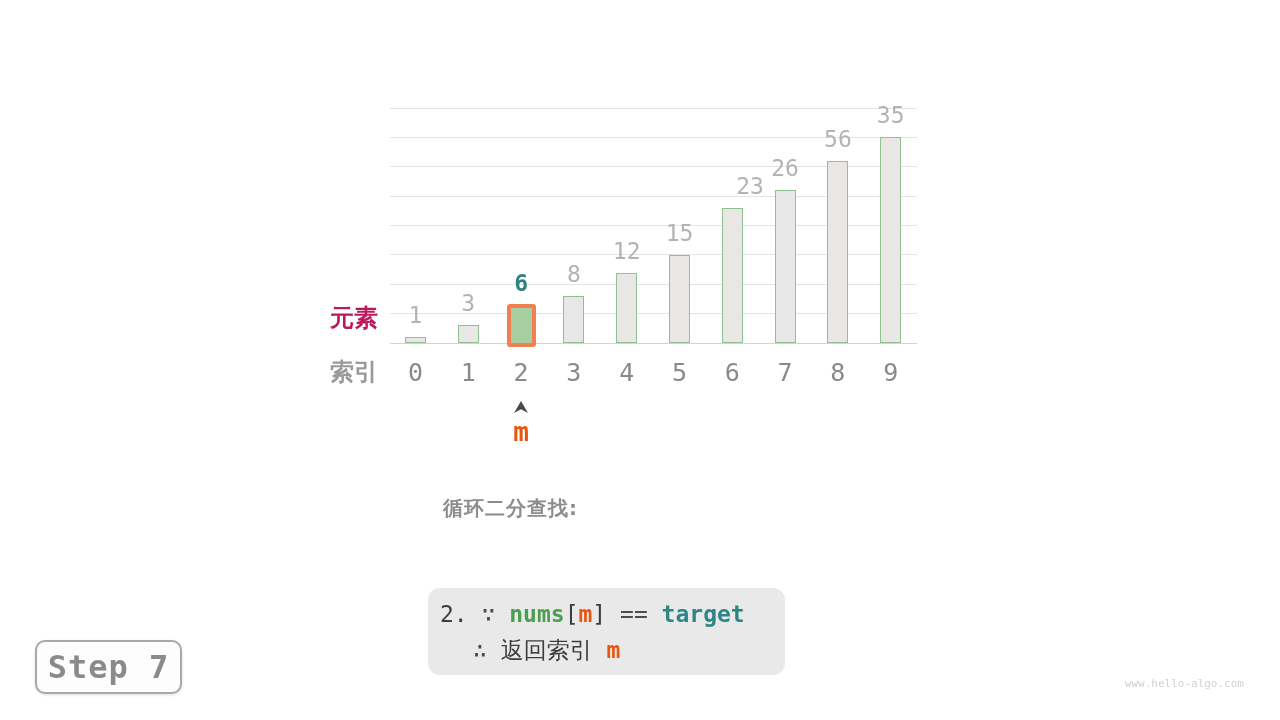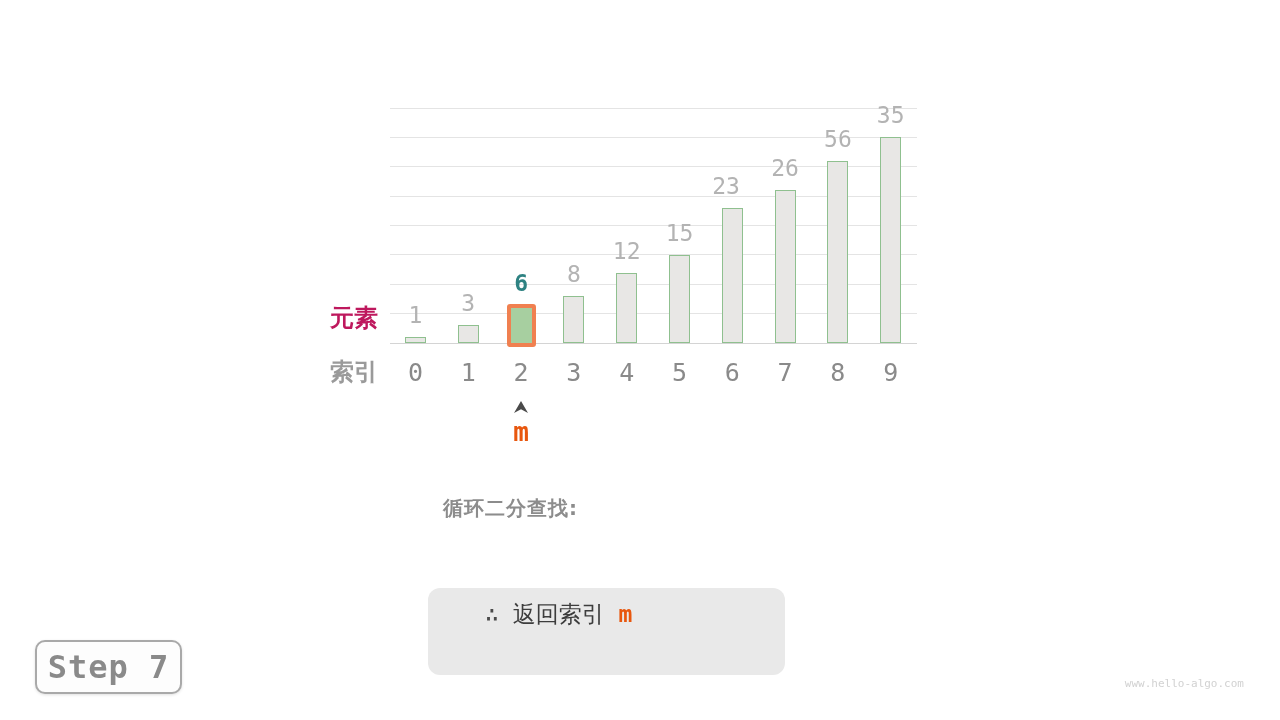--- a/index.html
+++ b/index.html
@@ -26,21 +26,21 @@
              color:#e8570e;font-family:"DejaVu Sans Mono","Liberation Mono",monospace;}
 
   
   .anno-title{position:absolute;left:443px;top:495px;font-size:20px;font-weight:bold;color:#8c8c8c;
               letter-spacing:1px;}
   .line{white-space:pre;font-size:23px;line-height:36px;
         font-family:"DejaVu Sans Mono","DejaVu Sans",monospace;}
   .line1{position:absolute;left:443px;top:544px;}
   .note-box{position:absolute;left:428px;top:588px;width:357px;height:87px;background:#e9e9e9;
             border-radius:12px;box-sizing:border-box;padding:8px 0 0 12px;}
-  .line-indent{margin-left:45px;}
+  .line-indent{margin-left:33px;}
   .sg-text{color:#3d3d3d;}
   .sg-op{color:#4d4d4d;}
   .sg-rel{color:#4a4a4a;}
   .sg-m{color:#e8570e;font-weight:bold;}
   .sg-i{color:#2196e3;font-weight:bold;}
   .sg-j{color:#3f58e0;font-weight:bold;}
   .sg-nums{color:#4c9e50;font-weight:bold;}
   .sg-target{color:#2e8585;font-weight:bold;}
 
   
@@ -73,21 +73,21 @@
       <div class="bar-label" style="left: 48.3px; bottom: 26.625px;">3</div>
       <div class="bar-hl" style="left: 116.6px; width: 21px; height: 35.25px; bottom: -4px;"></div>
       <div class="bar-label bar-label-hl" style="left: 101.1px; bottom: 47.25px;">6</div>
       <div class="bar" style="left: 173.4px; width: 21px; height: 47px; bottom: 0px;"></div>
       <div class="bar-label" style="left: 153.9px; bottom: 56px;">8</div>
       <div class="bar" style="left: 226.2px; width: 21px; height: 70.5px; bottom: 0px;"></div>
       <div class="bar-label" style="left: 206.7px; bottom: 79.5px;">12</div>
       <div class="bar" style="left: 279px; width: 21px; height: 88.125px; bottom: 0px;"></div>
       <div class="bar-label" style="left: 259.5px; bottom: 97.125px;">15</div>
       <div class="bar" style="left: 331.8px; width: 21px; height: 135.125px; bottom: 0px;"></div>
-      <div class="bar-label" style="left: 306px; bottom: 144.125px;">23</div>
+      <div class="bar-label" style="left: 330px; bottom: 144.125px;">23</div>
       <div class="bar" style="left: 384.6px; width: 21px; height: 152.75px; bottom: 0px;"></div>
       <div class="bar-label" style="left: 365.1px; bottom: 161.75px;">26</div>
       <div class="bar" style="left: 437.4px; width: 21px; height: 182.125px; bottom: 0px;"></div>
       <div class="bar-label" style="left: 417.9px; bottom: 191.125px;">56</div>
       <div class="bar" style="left: 490.2px; width: 21px; height: 205.625px; bottom: 0px;"></div>
       <div class="bar-label" style="left: 470.7px; bottom: 214.625px;">35</div>
     </div>
   <div class="index-row" id="index-row">
       <div class="index-label" style="left: 5.5px;">0</div>
       <div class="index-label" style="left: 58.3px;">1</div>
@@ -107,20 +107,21 @@
   <div class="caret" id="caret" style="left: 514.1px;">
     <svg width="14" height="12" viewBox="0 0 14 12">
         <polygon points="7,0 14,12 7,8.2 0,12" fill="#4a4a4a"></polygon>
       </svg>
   </div>
   <div class="pointer-m" id="pointer-m" style="left: 501.1px;">m</div>
 
   <div class="anno-title">循环二分查找:</div>
 
   <div class="note-box">
+    <div class="line"><span class="sg-text">2. </span><span class="sg-rel">∵ </span><span class="sg-nums">nums</span><span class="sg-text">[</span><span class="sg-m">m</span><span class="sg-text">]</span><span class="sg-op"> == </span><span class="sg-target">target</span></div>
     <div class="line line-indent"><span class="sg-rel">∴ </span><span class="sg-text">返回索引 </span><span class="sg-m">m</span></div>
   </div>
 
   <div class="step-badge">
     <span>Step 7</span>
   </div>
 
   <div class="watermark">www.hello-algo.com</div>
 
 </div>

